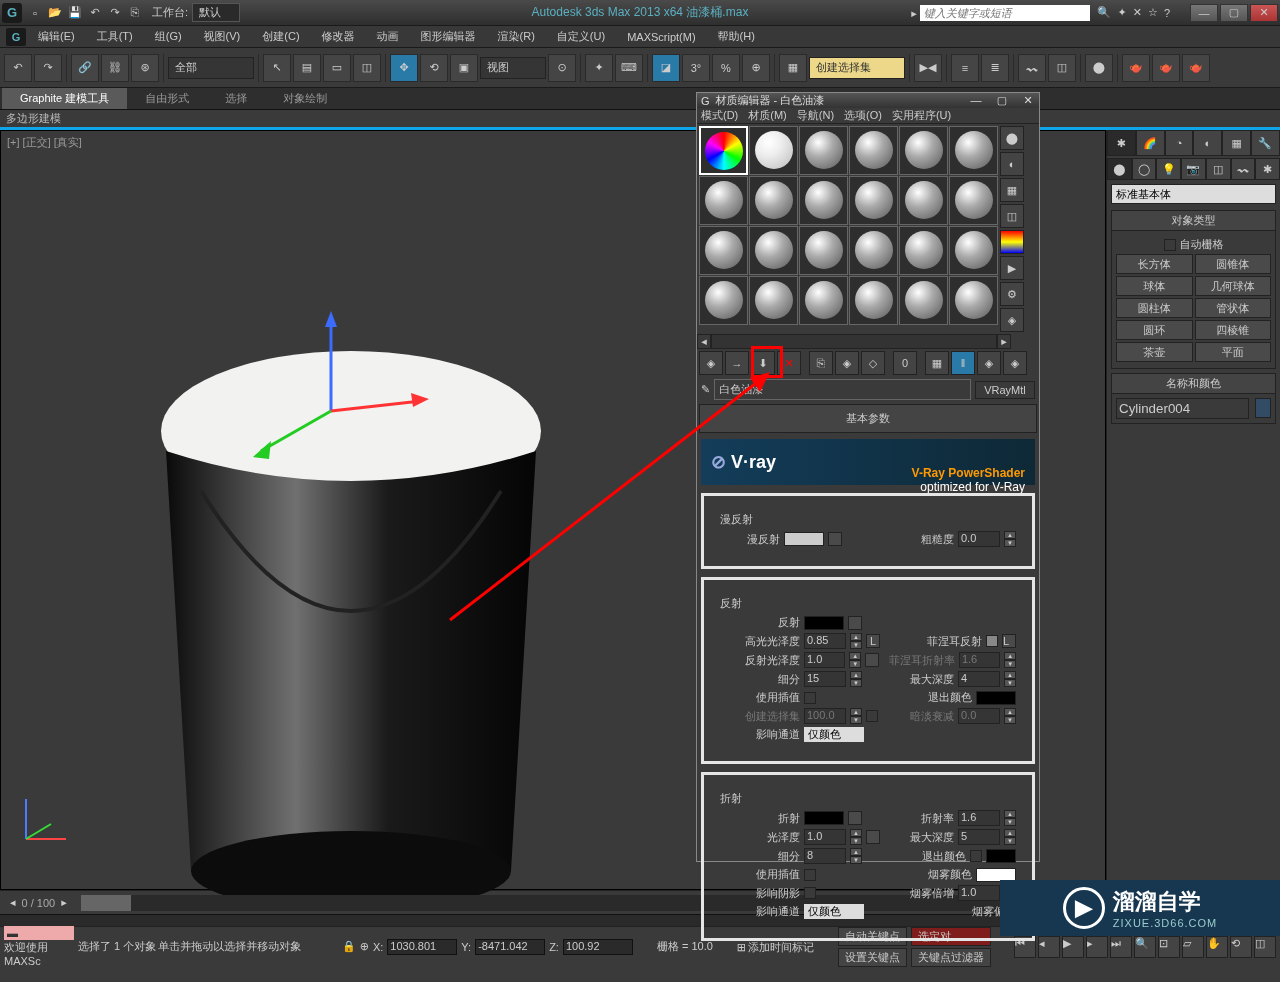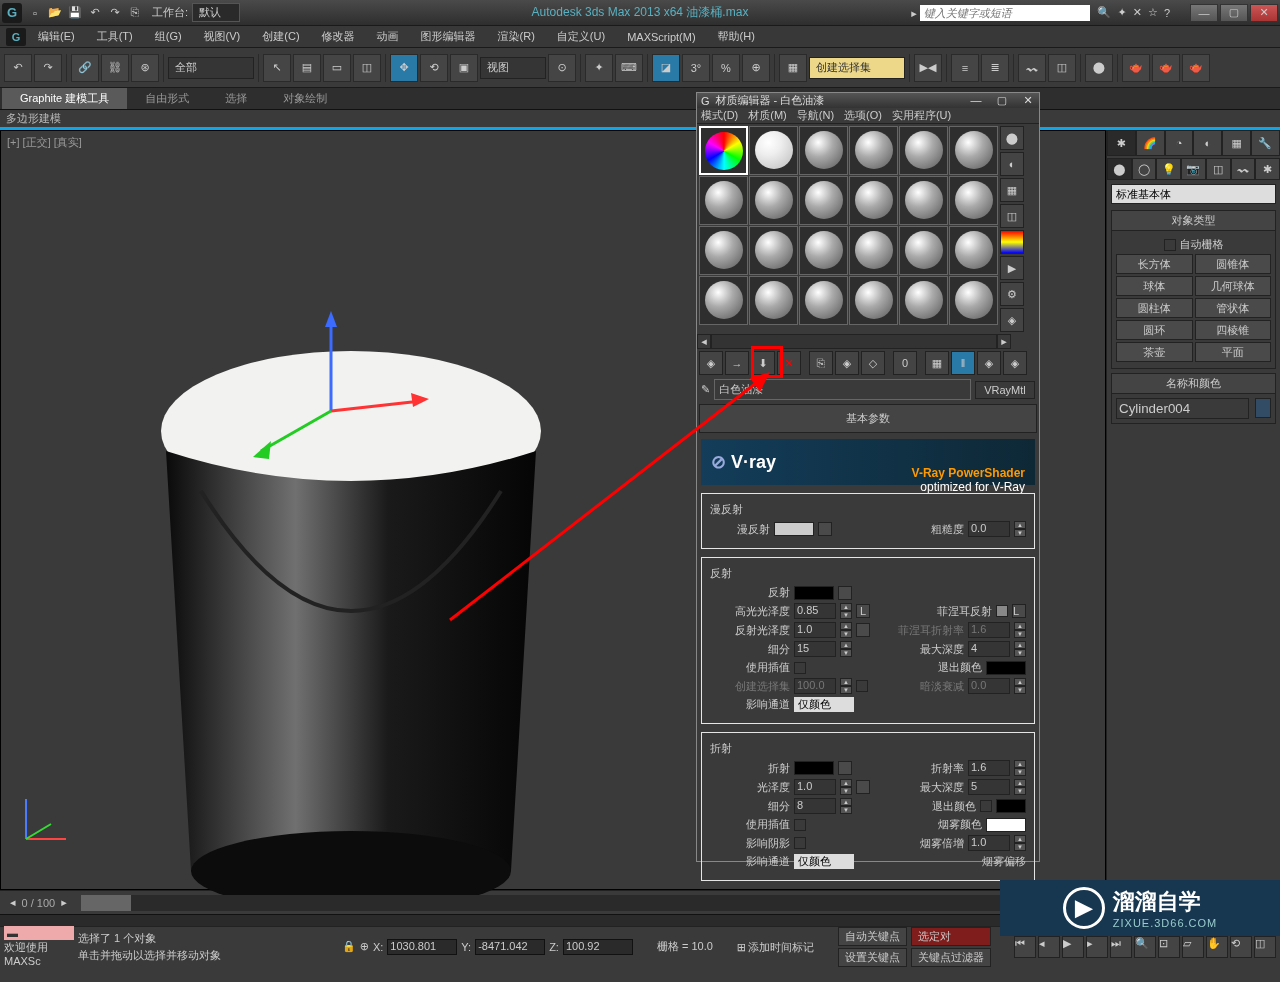--- a/index.html
+++ b/index.html
@@ -80,40 +80,40 @@
 .medit-tools span { width: 24px; height: 24px; border: 1px solid #222; background: #444; display: flex; align-items: center; justify-content: center; }
 .highlight-box { position: absolute; border: 3px solid red; }
 .medit-name { display: flex; padding: 2px 4px; gap: 4px; align-items: center; }
 .medit-name .drop { flex: 1; background: #3a3a3a; border: 1px solid #666; padding: 2px 16px 2px 4px; }
 .medit-param-hdr { text-align: center; padding: 6px; background: #444; border: 1px solid #222; margin: 2px; }
 .vray-banner { margin: 4px; height: 46px; background: linear-gradient(90deg, #133d5a, #0e2836); display: flex; align-items: center; padding: 12px 10px; color: #fff; }
 .vray-banner .vl { font-size: 18px; font-weight: bold; }
 .vray-banner .vl .v { color: #9ad; }
 .vray-banner .vt { margin-left: auto; text-align: right; font-size: 12px; margin-top: 35px; }
 .vray-banner .vt .b { color: #f90; font-weight: bold; }
-.param-group { border: 1px solid #e5e5e5; margin: 4px; padding: 8px; font-size: 11px; }
+.param-group { border: 3px solid #e5e5e5; margin: 4px; padding: 16px; font-size: 11px; }
 .param-group .gt { margin-bottom: 4px; }
 .prow { display: flex; align-items: center; gap: 4px; margin-bottom: 3px; }
 .prow .lbl { text-align: right; flex-shrink: 0; }
 .swatch { width: 40px; height: 14px; border: 1px solid #222; background: #888; }
 .spinner { width: 42px; height: 16px; background: #353535; border: 1px solid #222; padding: 0 2px; }
 .spin-arrows { width: 12px; height: 16px; display: flex; flex-direction: column; }
 .spin-arrows b { flex: 1; background: #555; border: 1px solid #222; font-size: 6px; text-align: center; line-height: 6px; }
 .cksm { width: 12px; height: 12px; border: 1px solid #222; background: #3a3a3a; }
 .mapbtn { width: 14px; height: 14px; border: 1px solid #222; background: #4a4a4a; }
 
 
 .timeline { height: 24px; background: #3a3a3a; display: flex; align-items: center; border-top: 1px solid #222; padding-left: 10px; gap: 6px; }
 .timeline .range { color: #aaa; }
 .timeline .track { flex: 1; height: 16px; background: #2a2a2a; margin-left: 8px; position: relative; }
 .timeline .track .handle { position: absolute; left: 0; width: 50px; height: 100%; background: #666; }
 .trackbar { height: 12px; background: #2a2a2a; border-top: 1px solid #111; }
 .status { height: 40px; background: #3a3a3a; display: flex; align-items: center; border-top: 1px solid #222; padding: 0 4px; gap: 4px; }
 .status .sl { width: 70px; }
-.status .st { display: flex; flex-direction: column; gap: 2px; flex: 0 0 260px; }
+.status .st { display: flex; flex-direction: row; gap: 2px; flex: 0 0 260px; text-align: right; }
 .status .coord { display: flex; gap: 4px; align-items: center; }
 .status .cin { width: 70px; height: 16px; background: #2a2a2a; border: 1px solid #111; padding: 0 2px; }
 .status .nav { margin-left: auto; display: flex; gap: 2px; }
 .status .nav span { width: 22px; height: 22px; border: 1px solid #222; background: #444; }
 
 
 .watermark { position: absolute; right: 0; bottom: 46px; width: 280px; height: 56px; background: #16374f; display: flex; align-items: center; justify-content: center; gap: 8px; color: #fff; font-size: 22px; font-weight: bold; z-index: 20; }
 .watermark .play { width: 42px; height: 42px; border: 3px solid #fff; border-radius: 50%; display: flex; align-items: center; justify-content: center; }
 .watermark .url { font-size: 11px; font-weight: normal; letter-spacing: 1px; color: #9cc; display: block; }
 

